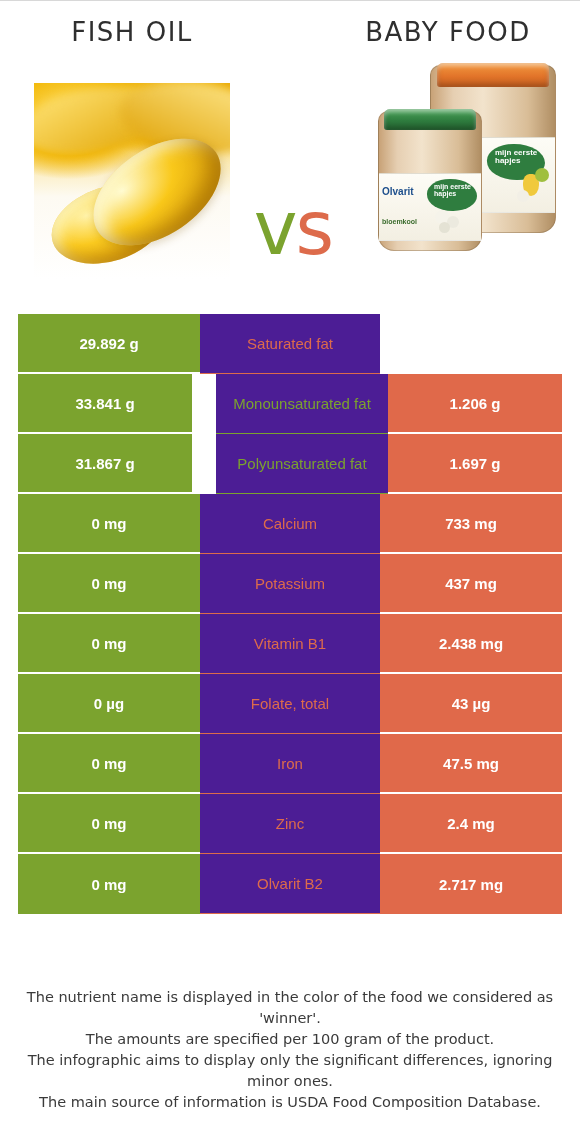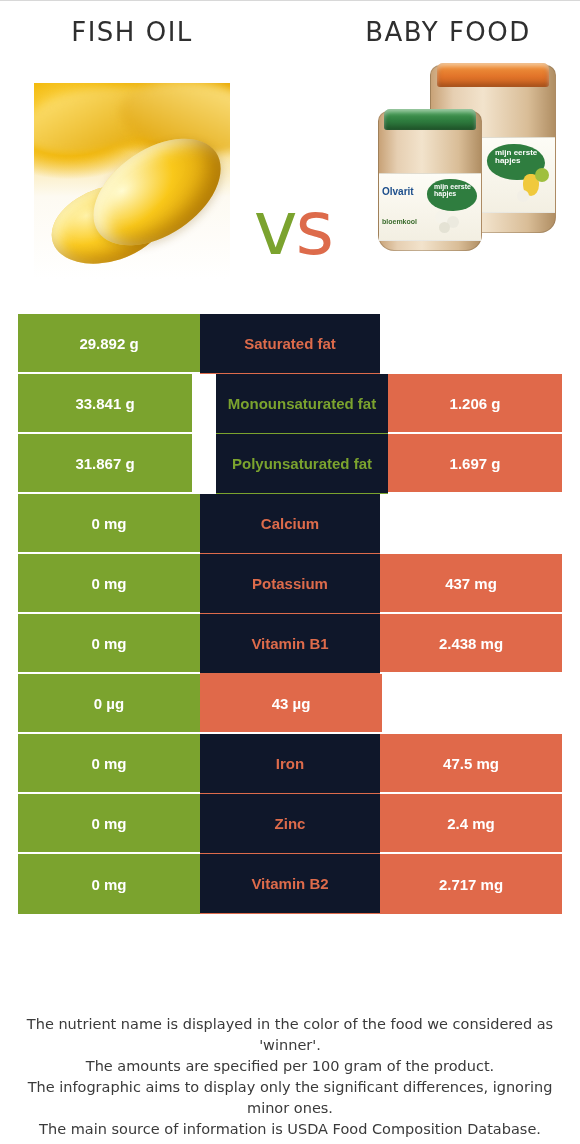--- a/index.html
+++ b/index.html
@@ -212,34 +212,34 @@
   .cell-left, .cell-right {
     width: 182px;
     color: #ffffff;
     font-weight: 700;
     border-bottom: 2px solid #ffffff;
   }
   .cell-left  { background: #7BA32E; }
   .cell-right { background: #E0694A; }
   .cell-mid {
     width: 180px;
-    background: #0f172a;
-    font-weight: 700;
+    background: #4c1d95;
+    font-weight: 400;
     font-size: 15px;
   }
   .cell-mid.green { color: #7BA32E; border-bottom: 1px solid #7BA32E; margin-left: 24px; }
   .cell-mid.red   { color: #DD6B4B; border-bottom: 1px solid #DD6B4B; }
   .row:last-child .cell-left,
   .row:last-child .cell-right { border-bottom: none; }
 
   
   .footer {
     position: absolute;
     left: 20px;
-    top: 1013px;
+    top: 986px;
     width: 540px;
     text-align: center;
     font-size: 14.5px;
     line-height: 21px;
     color: #3a3a3a;
     font-family: "DejaVu Sans", sans-serif;
   }
   .footer div { white-space: normal; }
 </style>
 </head>
@@ -307,48 +307,50 @@
       <div class="cell cell-right">1.206 g</div>
     </div>
     <div class="row">
       <div class="cell cell-left">31.867 g</div>
       <div class="cell cell-mid green">Polyunsaturated fat</div>
       <div class="cell cell-right">1.697 g</div>
     </div>
     <div class="row">
       <div class="cell cell-left">0 mg</div>
       <div class="cell cell-mid red">Calcium</div>
+      <div class="cell cell-right">733 mg</div>
     </div>
     <div class="row">
       <div class="cell cell-left">0 mg</div>
       <div class="cell cell-mid red">Potassium</div>
       <div class="cell cell-right">437 mg</div>
     </div>
     <div class="row">
       <div class="cell cell-left">0 mg</div>
       <div class="cell cell-mid red">Vitamin B1</div>
       <div class="cell cell-right">2.438 mg</div>
     </div>
     <div class="row">
       <div class="cell cell-left">0 µg</div>
+      <div class="cell cell-mid red">Folate, total</div>
       <div class="cell cell-right">43 µg</div>
     </div>
     <div class="row">
       <div class="cell cell-left">0 mg</div>
       <div class="cell cell-mid red">Iron</div>
       <div class="cell cell-right">47.5 mg</div>
     </div>
     <div class="row">
       <div class="cell cell-left">0 mg</div>
       <div class="cell cell-mid red">Zinc</div>
       <div class="cell cell-right">2.4 mg</div>
     </div>
     <div class="row">
       <div class="cell cell-left">0 mg</div>
-      <div class="cell cell-mid red">Vitamin B2</div>
+      <div class="cell cell-mid red">Olvarit B2</div>
       <div class="cell cell-right">2.717 mg</div>
     </div>
   </div>
 
 <div class="footer">
   <div>The nutrient name is displayed in the color of the food we considered as 'winner'.</div>
   <div>The amounts are specified per 100 gram of the product.</div>
   <div>The infographic aims to display only the significant differences, ignoring minor ones.</div>
   <div>The main source of information is USDA Food Composition Database.</div>
 </div>

